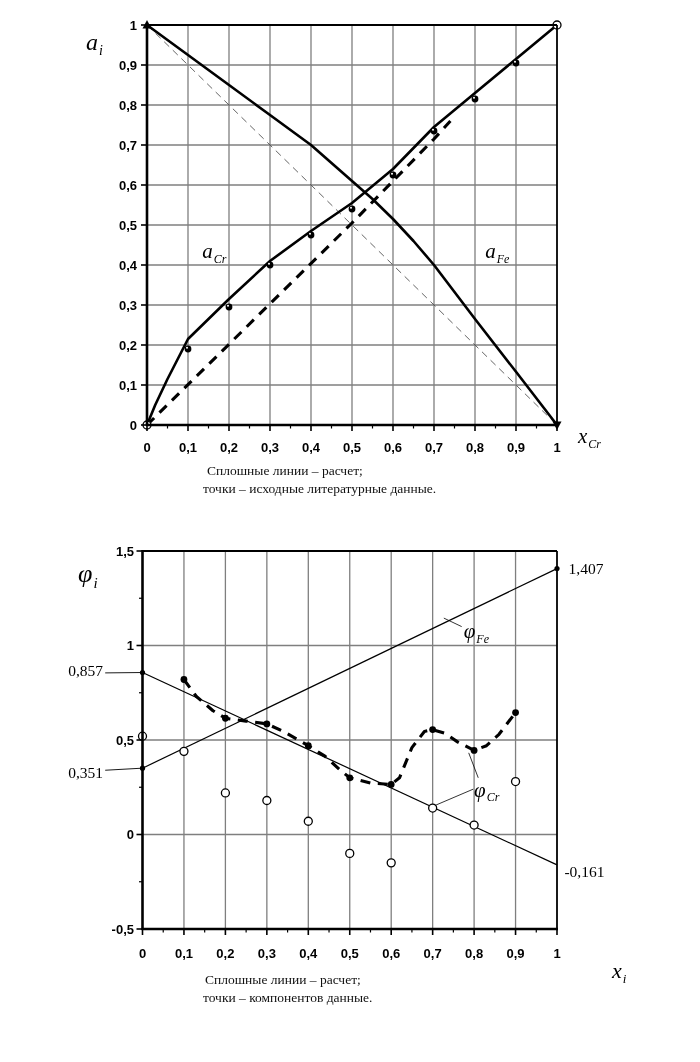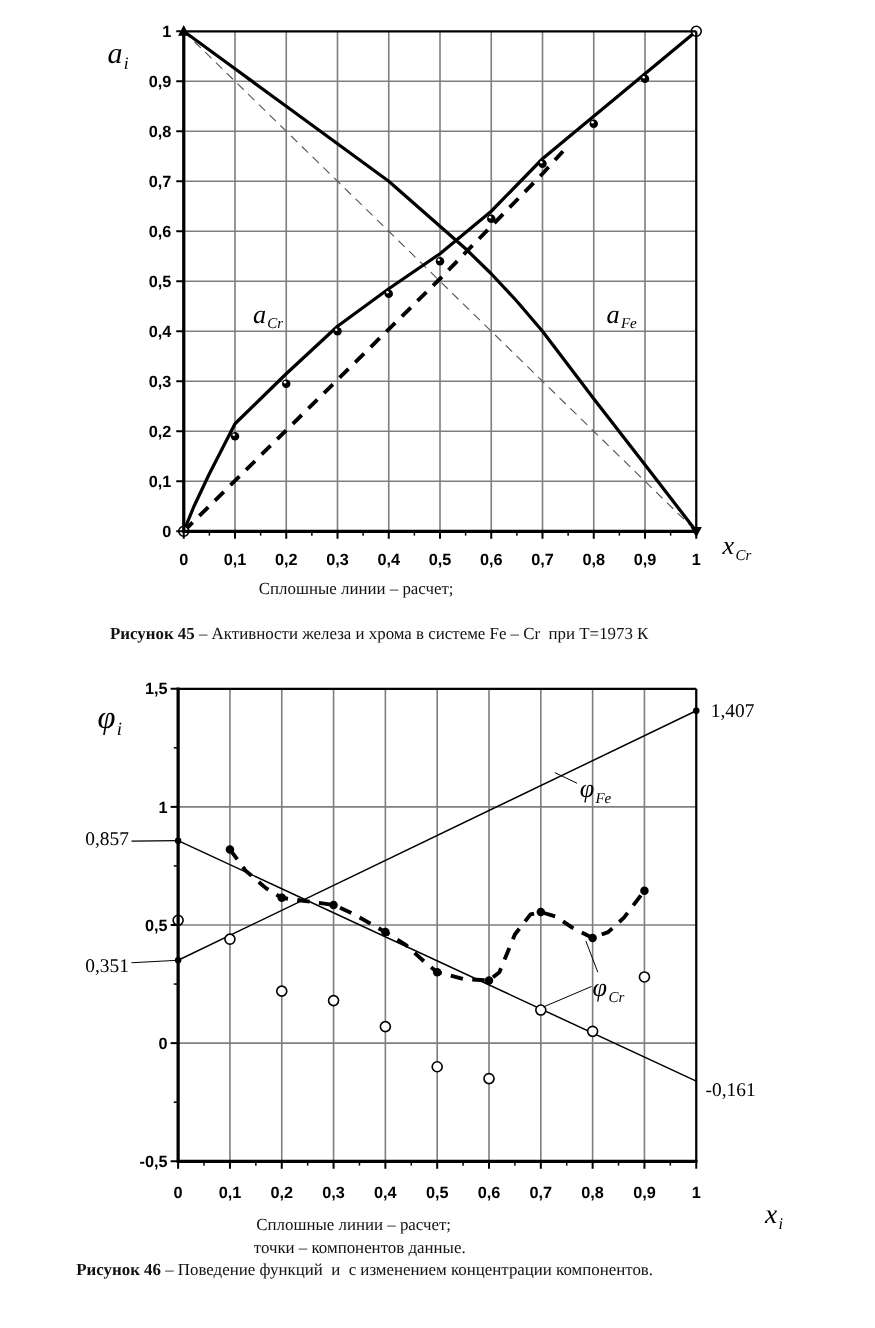--- a/index.html
+++ b/index.html
@@ -263,18 +263,17 @@
         <text x="568.606" y="573.6800000000001" font-family="&quot;Liberation Serif&quot;,&quot;DejaVu Serif&quot;,serif" font-size="15.5" fill="#000" text-anchor="start">1,407</text>
         <text x="103.1225" y="675.74" font-family="&quot;Liberation Serif&quot;,&quot;DejaVu Serif&quot;,serif" font-size="15.5" fill="#000" text-anchor="end">0,857</text>
         <line x1="105.195" y1="672.905" x2="142.5" y2="672.527" stroke="#000" stroke-width="0.9"></line>
         <text x="103.1225" y="777.8" font-family="&quot;Liberation Serif&quot;,&quot;DejaVu Serif&quot;,serif" font-size="15.5" fill="#000" text-anchor="end">0,351</text>
         <line x1="105.195" y1="770.24" x2="142.5" y2="768.1610000000001" stroke="#000" stroke-width="0.9"></line>
         <text x="564.461" y="877.025" font-family="&quot;Liberation Serif&quot;,&quot;DejaVu Serif&quot;,serif" font-size="15.5" fill="#000" text-anchor="start">-0,161</text>
       </g>
     </svg>
 
   <div class="cap" style="left:207px;top:463px"><span>Сплошные линии – расчет;</span></div>
-  <div class="cap" style="left:88px;top:499px"><b>Рисунок 45</b><span> – Активности железа и хрома в системе Fe – Cr  при T=1973 К</span></div>
+  <div class="cap" style="left:203px;top:481px"><span>точки – исходные литературные данные.</span></div>
 
   <div class="cap" style="left:205px;top:972px"><span>Сплошные линии – расчет;</span></div>
   <div class="cap" style="left:203px;top:990px"><span>точки – компонентов данные.</span></div>
-  <div class="cap" style="left:61px;top:1008px"><b>Рисунок 46</b><span> – Поведение функций  и  с изменением концентрации компонентов.</span></div>
 </div>
 
 </body></html>

